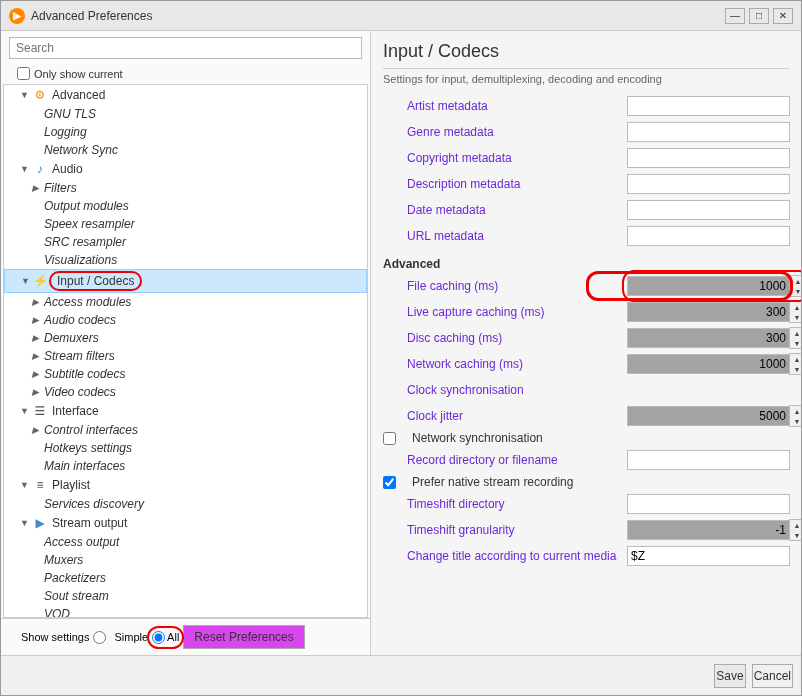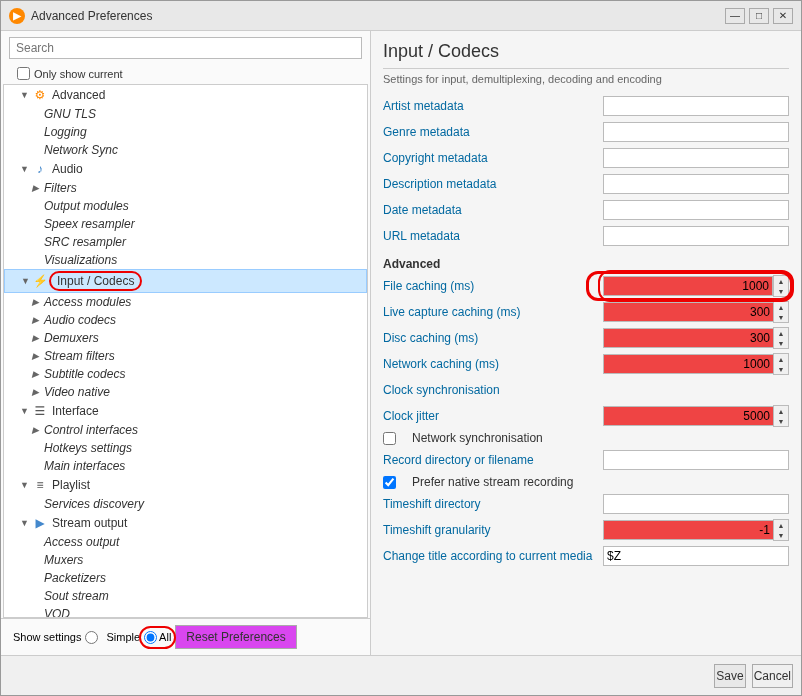--- a/index.html
+++ b/index.html
@@ -132,21 +132,21 @@
       align-items: center;
       justify-content: center;
       font-size: 12px;
     }
     .tree-label { font-size: 12px; }
     .indent-1 { padding-left: 16px; }
     .indent-2 { padding-left: 28px; font-style: italic; }
 
     
     .show-settings-bar {
-      padding: 6px 12px;
+      padding: 6px 20px;
       border-top: 1px solid #ccc;
       display: flex;
       align-items: center;
       gap: 4px;
       font-size: 11px;
       flex-shrink: 0;
     }
 
     
     .bottom-bar {
@@ -196,42 +196,43 @@
     }
     .form-row {
       display: flex;
       align-items: center;
       margin-bottom: 4px;
       min-height: 22px;
     }
     .form-label {
       width: 220px;
       font-size: 12px;
-      color: #0369a1;
+      color: #6d28d9;
       flex-shrink: 0;
+      margin-left: 24px;
     }
     .form-input {
       flex: 1;
       height: 20px;
       border: 1px solid #bbb;
       background: white;
       padding: 1px 3px;
       font-size: 12px;
     }
     .form-input-spinner {
       display: flex;
       flex: 1;
       align-items: center;
     }
     .spinner-input {
       flex: 1;
       height: 20px;
       border: 1px solid #bbb;
       border-right: none;
-      background: #ef4444;
+      background: #a3a3a3;
       padding: 1px 3px;
       font-size: 12px;
       text-align: right;
     }
     .spinner-buttons {
       display: flex;
       flex-direction: column;
       border: 1px solid #bbb;
     }
     .spinner-btn {
@@ -430,21 +431,21 @@
         <div class="tree-item indent-2">
           <span class="tree-arrow">▶</span>
           <span class="tree-label">Stream filters</span>
         </div>
         <div class="tree-item indent-2">
           <span class="tree-arrow">▶</span>
           <span class="tree-label">Subtitle codecs</span>
         </div>
         <div class="tree-item indent-2">
           <span class="tree-arrow">▶</span>
-          <span class="tree-label">Video native</span>
+          <span class="tree-label">Video codecs</span>
         </div>
 
         <div class="tree-item indent-1">
           <span class="tree-arrow">▼</span>
           <span class="tree-icon" style="color:#555">☰</span>
           <span class="tree-label">Interface</span>
         </div>
         <div class="tree-item indent-2">
           <span class="tree-arrow">▶</span>
           <span class="tree-label">Control interfaces</span>

